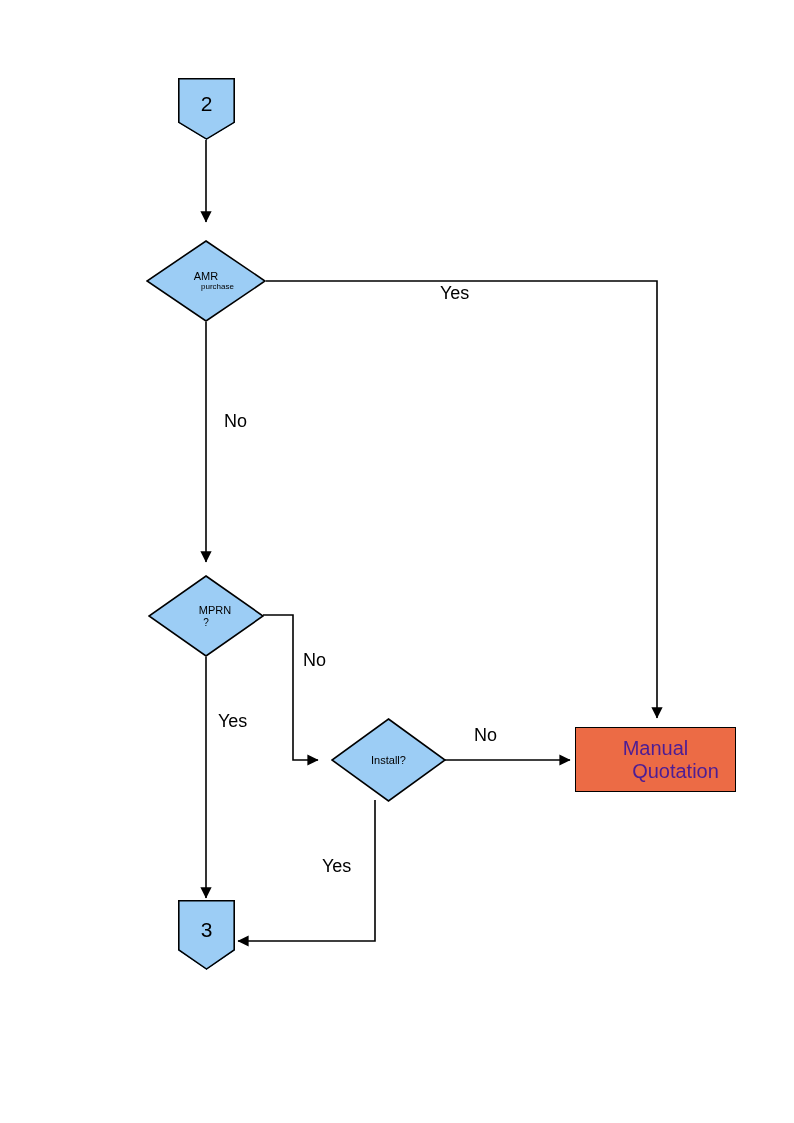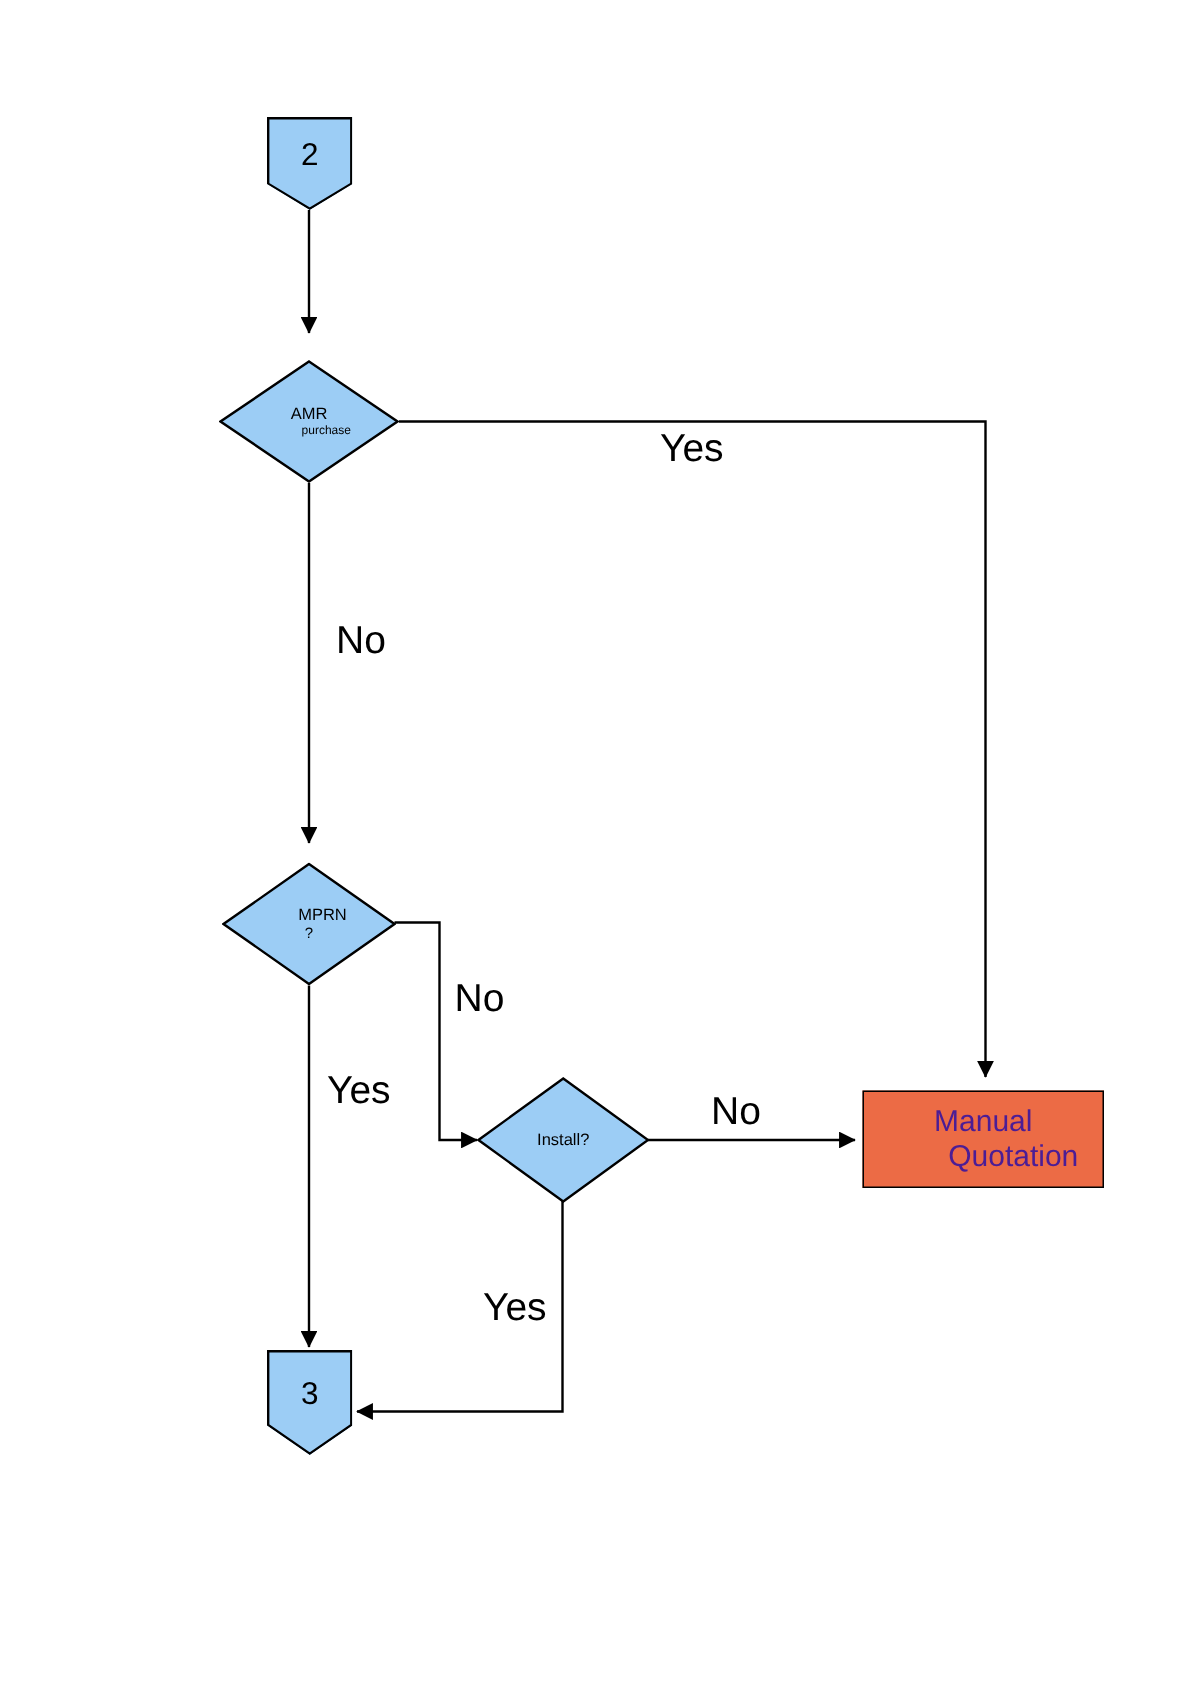--- a/index.html
+++ b/index.html
@@ -78,21 +78,21 @@
   .process {
     background: #EC6B45;
     border: 1px solid #000000;
     font-size: 20px;
     color: #4c1d95;
   }
 
   
   .edge-label {
     position: absolute;
-    font-size: 26px;
+    font-size: 18px;
     color: #000000;
     white-space: nowrap;
   }
 </style>
 </head>
 <body>
 
 <div id="flow-root">
 
   <svg id="edge-layer" viewBox="0 0 794 1123" width="794" height="1123" xmlns="http://www.w3.org/2000/svg">
@@ -144,21 +144,21 @@
   <div class="node diamond" style="left:148px; top:575px; width:116px; height:82px;">
     <svg class="dia-svg" viewBox="0 0 116 82" preserveAspectRatio="none">
       <polygon points="58,1 115,41 58,81 1,41" fill="#9CCDF5" stroke="#000000" stroke-width="1.6"></polygon>
     </svg>
     <div class="dia-label">
       <span class="dia-l1" style="font-size:11px;margin-left:18px;">MPRN</span>
       <span class="dia-l2" style="font-size:10px;">?</span>
     </div>
   </div>
 
-  <div class="node diamond" style="left:318px; top:718px; width:115px; height:84px;">
+  <div class="node diamond" style="left:331px; top:718px; width:115px; height:84px;">
     <svg class="dia-svg" viewBox="0 0 115 84" preserveAspectRatio="none">
       <polygon points="57.5,1 114,42 57.5,83 1,42" fill="#9CCDF5" stroke="#000000" stroke-width="1.6"></polygon>
     </svg>
     <div class="dia-label">
       <span class="dia-l1" style="font-size:11px;">Install?</span>
     </div>
   </div>
 
   <div class="node process" style="left:575px; top:727px; width:161px; height:65px;">
     <div>

